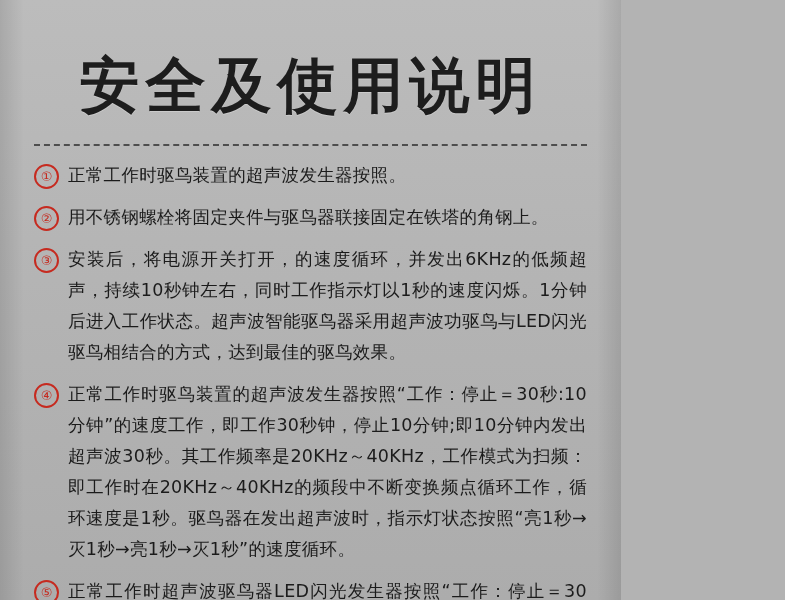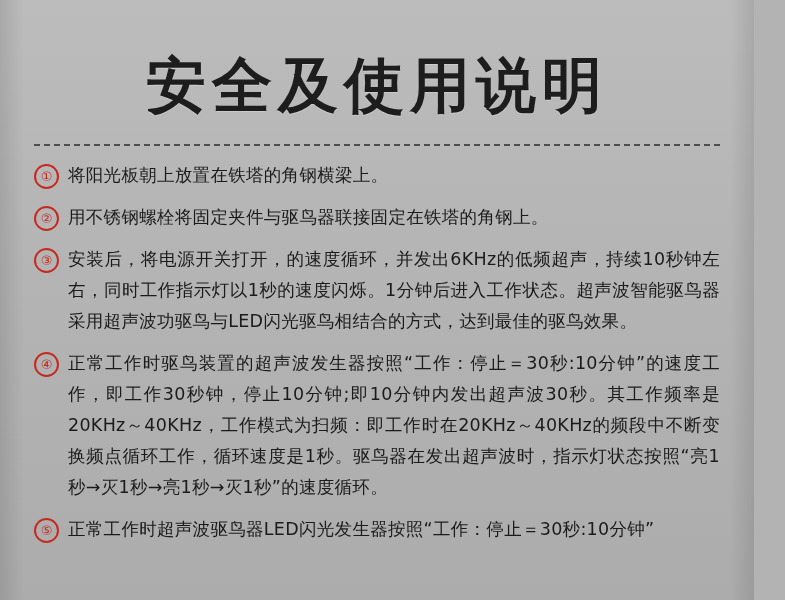--- a/index.html
+++ b/index.html
@@ -8,21 +8,21 @@
   }
   body {
     width: 785px;
     height: 600px;
     background: #b3b3b3;
     font-family: "Liberation Sans", sans-serif;
     overflow: hidden;
   }
   .page {
     position: relative;
-    width: 754px;
+    width: 621px;
     height: 600px;
     background: linear-gradient(to bottom, #bcbcbc 0%, #b5b5b5 40%, #acacac 100%);
     box-sizing: border-box;
   }
   
   .page:before {
     content: "";
     position: absolute;
     left: 0; top: 0; bottom: 0;
     width: 24px;
@@ -99,21 +99,21 @@
   <div class="content">
 
     <div class="title">安全及使用说明</div>
 
     <div class="divider"></div>
 
     <div class="items">
 
       <div class="item">
         <span class="num">①</span>
-        <span class="text">将阳光板朝上放置在铁塔的角钢横梁上。</span>
+        <span class="text">正常工作时驱鸟装置的超声波发生器按照。</span>
       </div>
 
       <div class="item">
         <span class="num">②</span>
         <span class="text">用不锈钢螺栓将固定夹件与驱鸟器联接固定在铁塔的角钢上。</span>
       </div>
 
       <div class="item">
         <span class="num">③</span>
         <span class="text">安装后，将电源开关打开，的速度循环，并发出6KHz的低频超声，持续10秒钟左右，同时工作指示灯以1秒的速度闪烁。1分钟后进入工作状态。超声波智能驱鸟器采用超声波功驱鸟与LED闪光驱鸟相结合的方式，达到最佳的驱鸟效果。</span>

